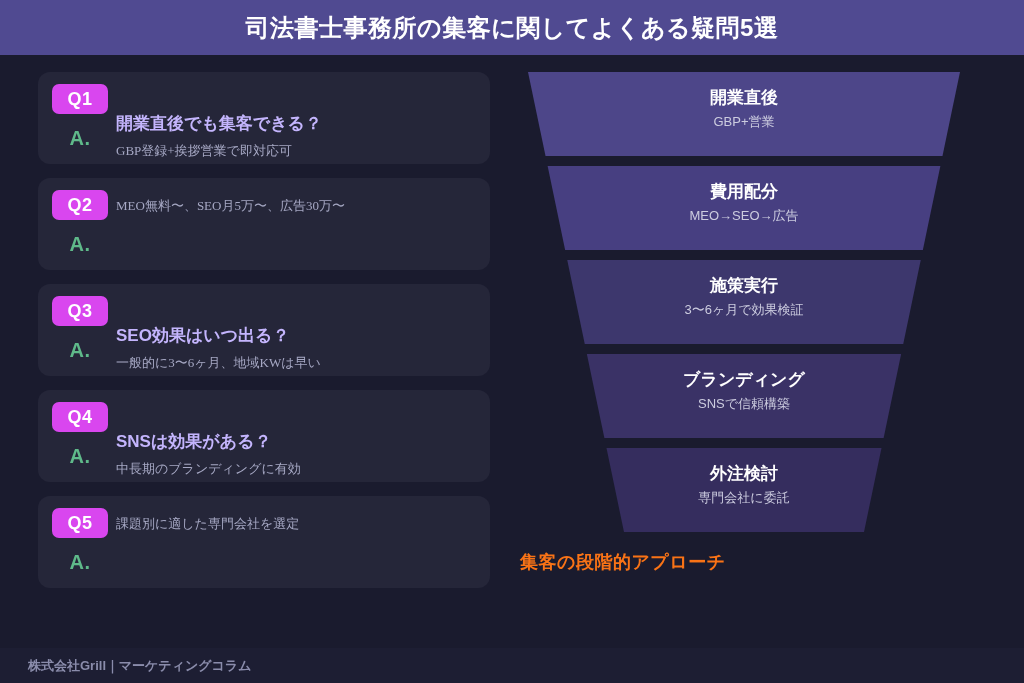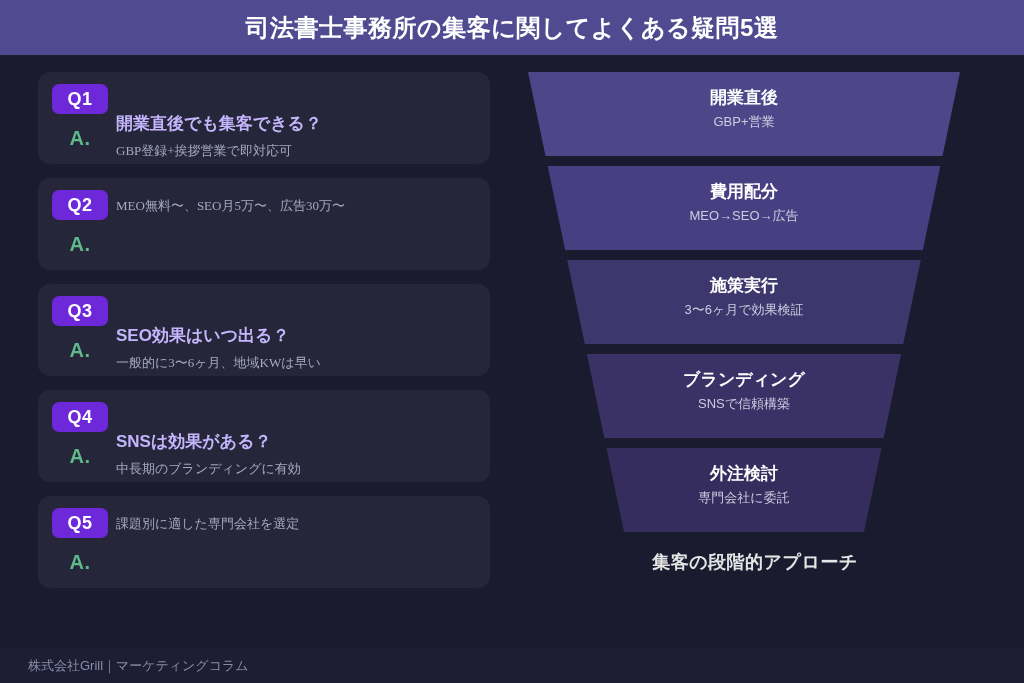--- a/index.html
+++ b/index.html
@@ -65,21 +65,21 @@
     top: 12px;
     width: 56px;
     text-align: center;
   }
   .q-badge {
     display: block;
     width: 56px;
     height: 30px;
     line-height: 30px;
     border-radius: 7px;
-    background: #6d28d9;
+    background: #d946ef;
     color: #ffffff;
     font-size: 18px;
     font-weight: bold;
     text-align: center;
     letter-spacing: 0.5px;
   }
   .a-mark {
     display: block;
     margin-top: 13px;
     color: #5fb98a;
@@ -132,37 +132,38 @@
     fill: #ccccdf;
     font-family: "Liberation Sans", "DejaVu Sans", sans-serif;
     font-size: 13px;
     text-anchor: middle;
   }
   .funnel-caption {
     position: absolute;
     left: 0;
     top: 495px;
     width: 470px;
-    text-align: center;
-    color: #e5e5e5;
+    text-align: left;
+    color: #f97316;
     font-size: 18px;
     font-weight: bold;
     letter-spacing: 0.5px;
   }
 
   
   .footer-bar {
     position: absolute;
     left: 0;
     top: 648px;
     width: 1024px;
     height: 35px;
     background: #1d1e33;
     display: flex;
     align-items: center;
+    font-weight: bold;
   }
   .footer-text {
     margin-left: 28px;
     color: #8a8cab;
     font-size: 13px;
     white-space: nowrap;
   }
 </style>
 </head>
 <body>

